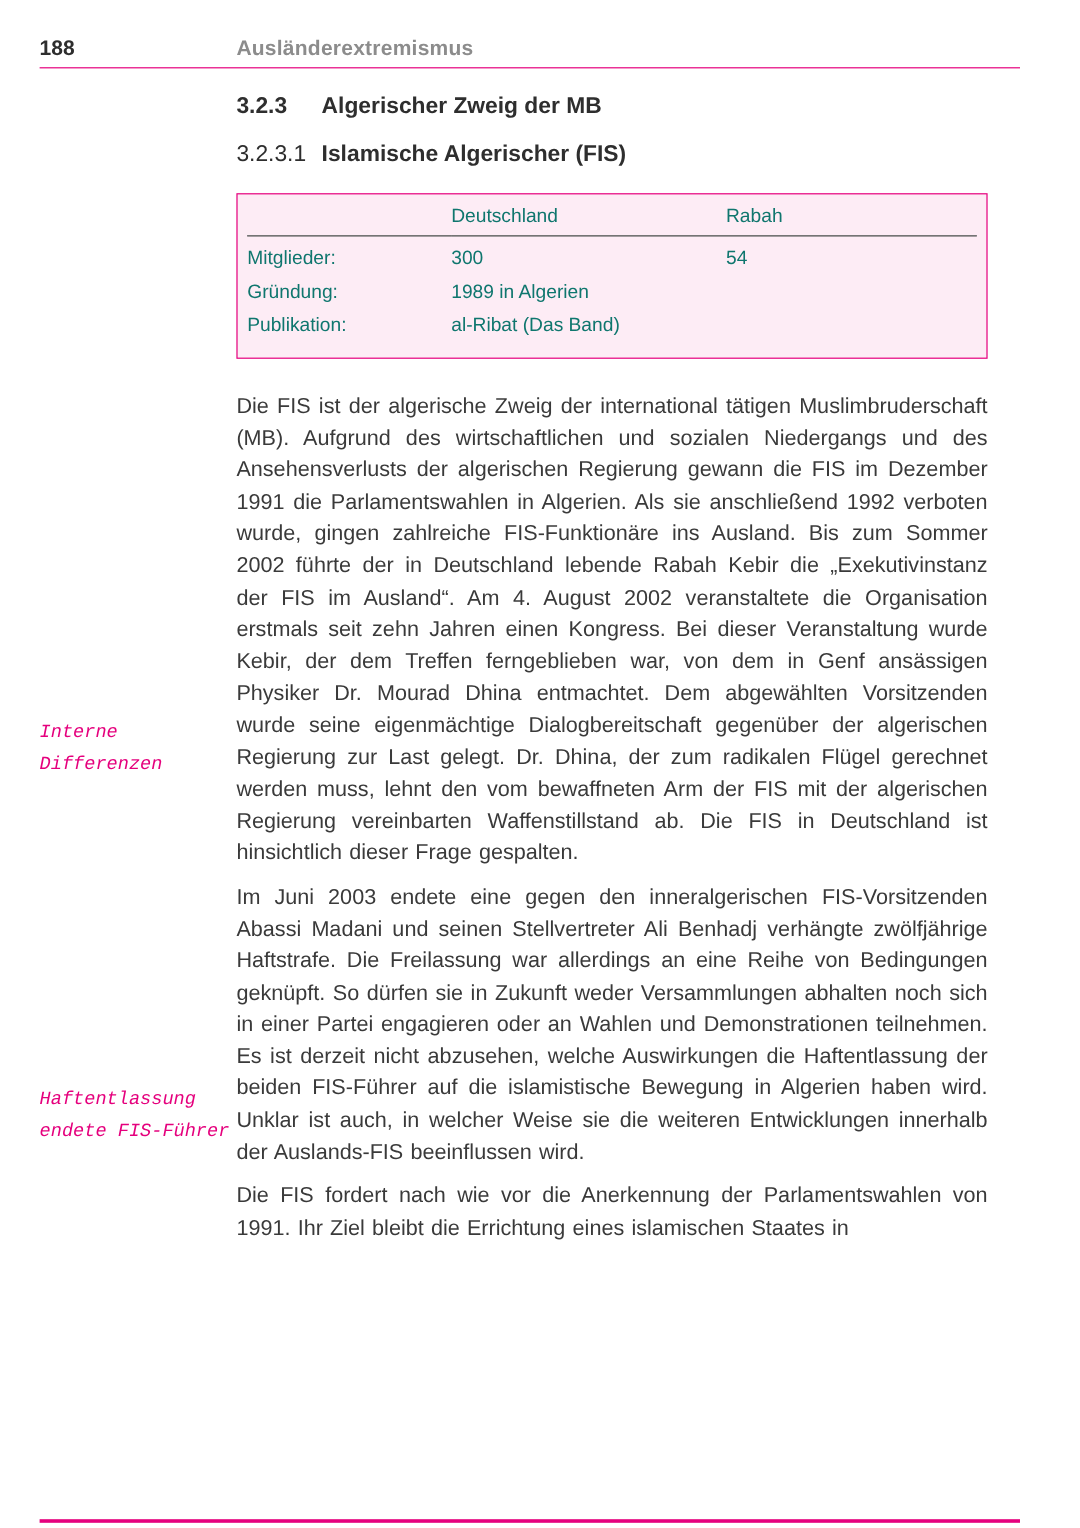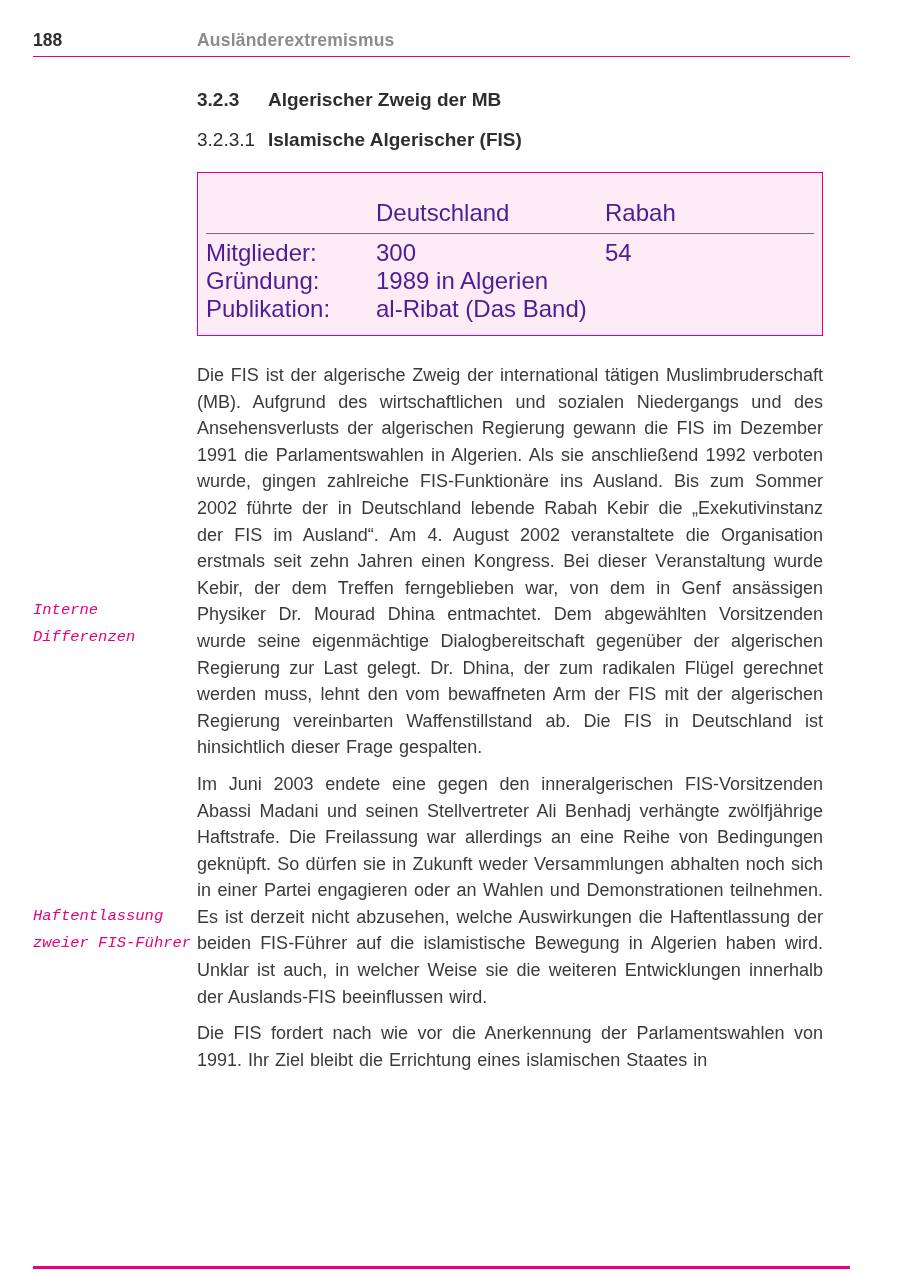--- a/index.html
+++ b/index.html
@@ -24,39 +24,39 @@
   .header-rule {
     position:absolute; left:33px; right:33px; top:56px;
     height:1px; background:#e5007d;
   }
   .footer-rule {
     position:absolute; left:33px; right:33px; bottom:4px;
     height:3px; background:#e5007d;
   }
   
   .content {
-    position:absolute; left:197px; top:89px; width:626px;
+    position:absolute; left:197px; top:78px; width:626px;
   }
   h2.section, h3.subsection {
     margin:0; color:#2e2e2e; font-size:19px; line-height:22px;
   }
   h2.section { font-weight:bold; margin-bottom:18px; }
   h3.subsection { font-weight:normal; margin-bottom:21px; }
   h3.subsection .h-title { font-weight:bold; }
   .h-num { display:inline-block; min-width:71px; }
   
   .infobox {
     background:#fdecf5;
     border:1px solid #e5007d;
     padding:8px 8px 12px 8px;
     margin-bottom:26px;
   }
   .infobox table {
     width:100%; border-collapse:collapse;
-    font-size:24px; color:#4c1d95;margin-top:16px;
+    font-size:16px; color:#0f766e;
   }
   .infobox th {
     font-weight:normal; text-align:left;
     padding:2px 0 6px 0;
     border-bottom:1px solid #6f6f6f;
   }
   .infobox td { padding:1px 0; line-height:26px; }
   .infobox tbody tr:first-child td { padding-top:6px; }
   .infobox .lbl { padding-right:8px; }
   
@@ -132,18 +132,18 @@
 
   </div>
 
   <div class="mnote" style="top:597px">
     <span class="mline">Interne</span>
     <span class="mline">Differenzen</span>
   </div>
 
   <div class="mnote" style="top:903px">
     <span class="mline">Haftentlassung</span>
-    <span class="mline">zweier FIS-Führer</span>
+    <span class="mline">endete FIS-Führer</span>
   </div>
 
   <div class="footer-rule"></div>
 
 </div>
 
 </body></html>

